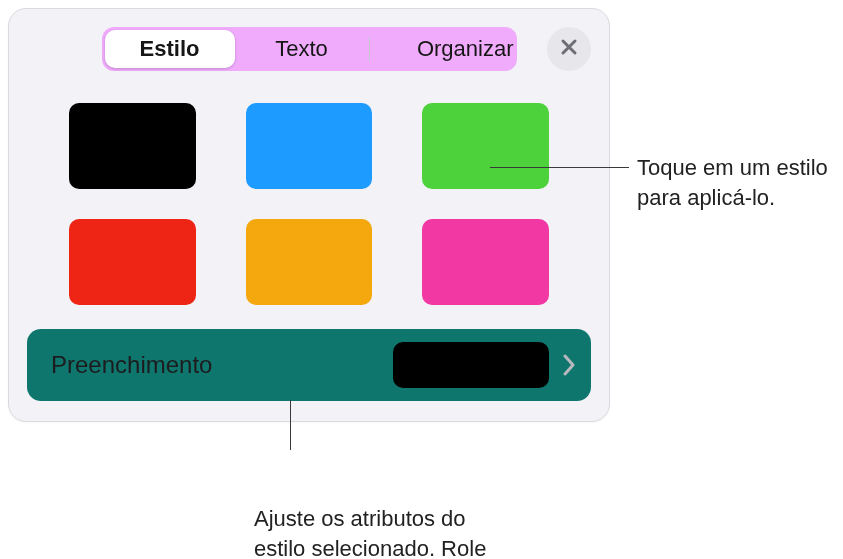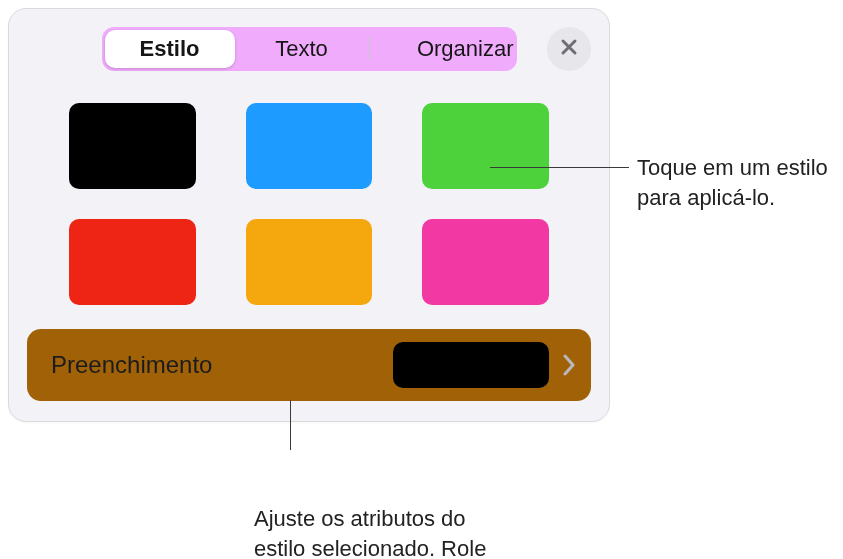--- a/index.html
+++ b/index.html
@@ -92,21 +92,21 @@
     }
     .swatch {
       width: 100%;
       height: 86px;
       border-radius: 10px;
       cursor: pointer;
     }
     .fill-row {
       margin: 24px 18px 0 18px;
       height: 72px;
-      background: #a16207;
+      background: #0f766e;
       border-radius: 14px;
       display: flex;
       align-items: center;
       padding: 0 16px 0 24px;
       cursor: pointer;
       justify-content: flex-end;
     }
     .fill-label {
       font-size: 24px;
       color: #1c1c1e;

